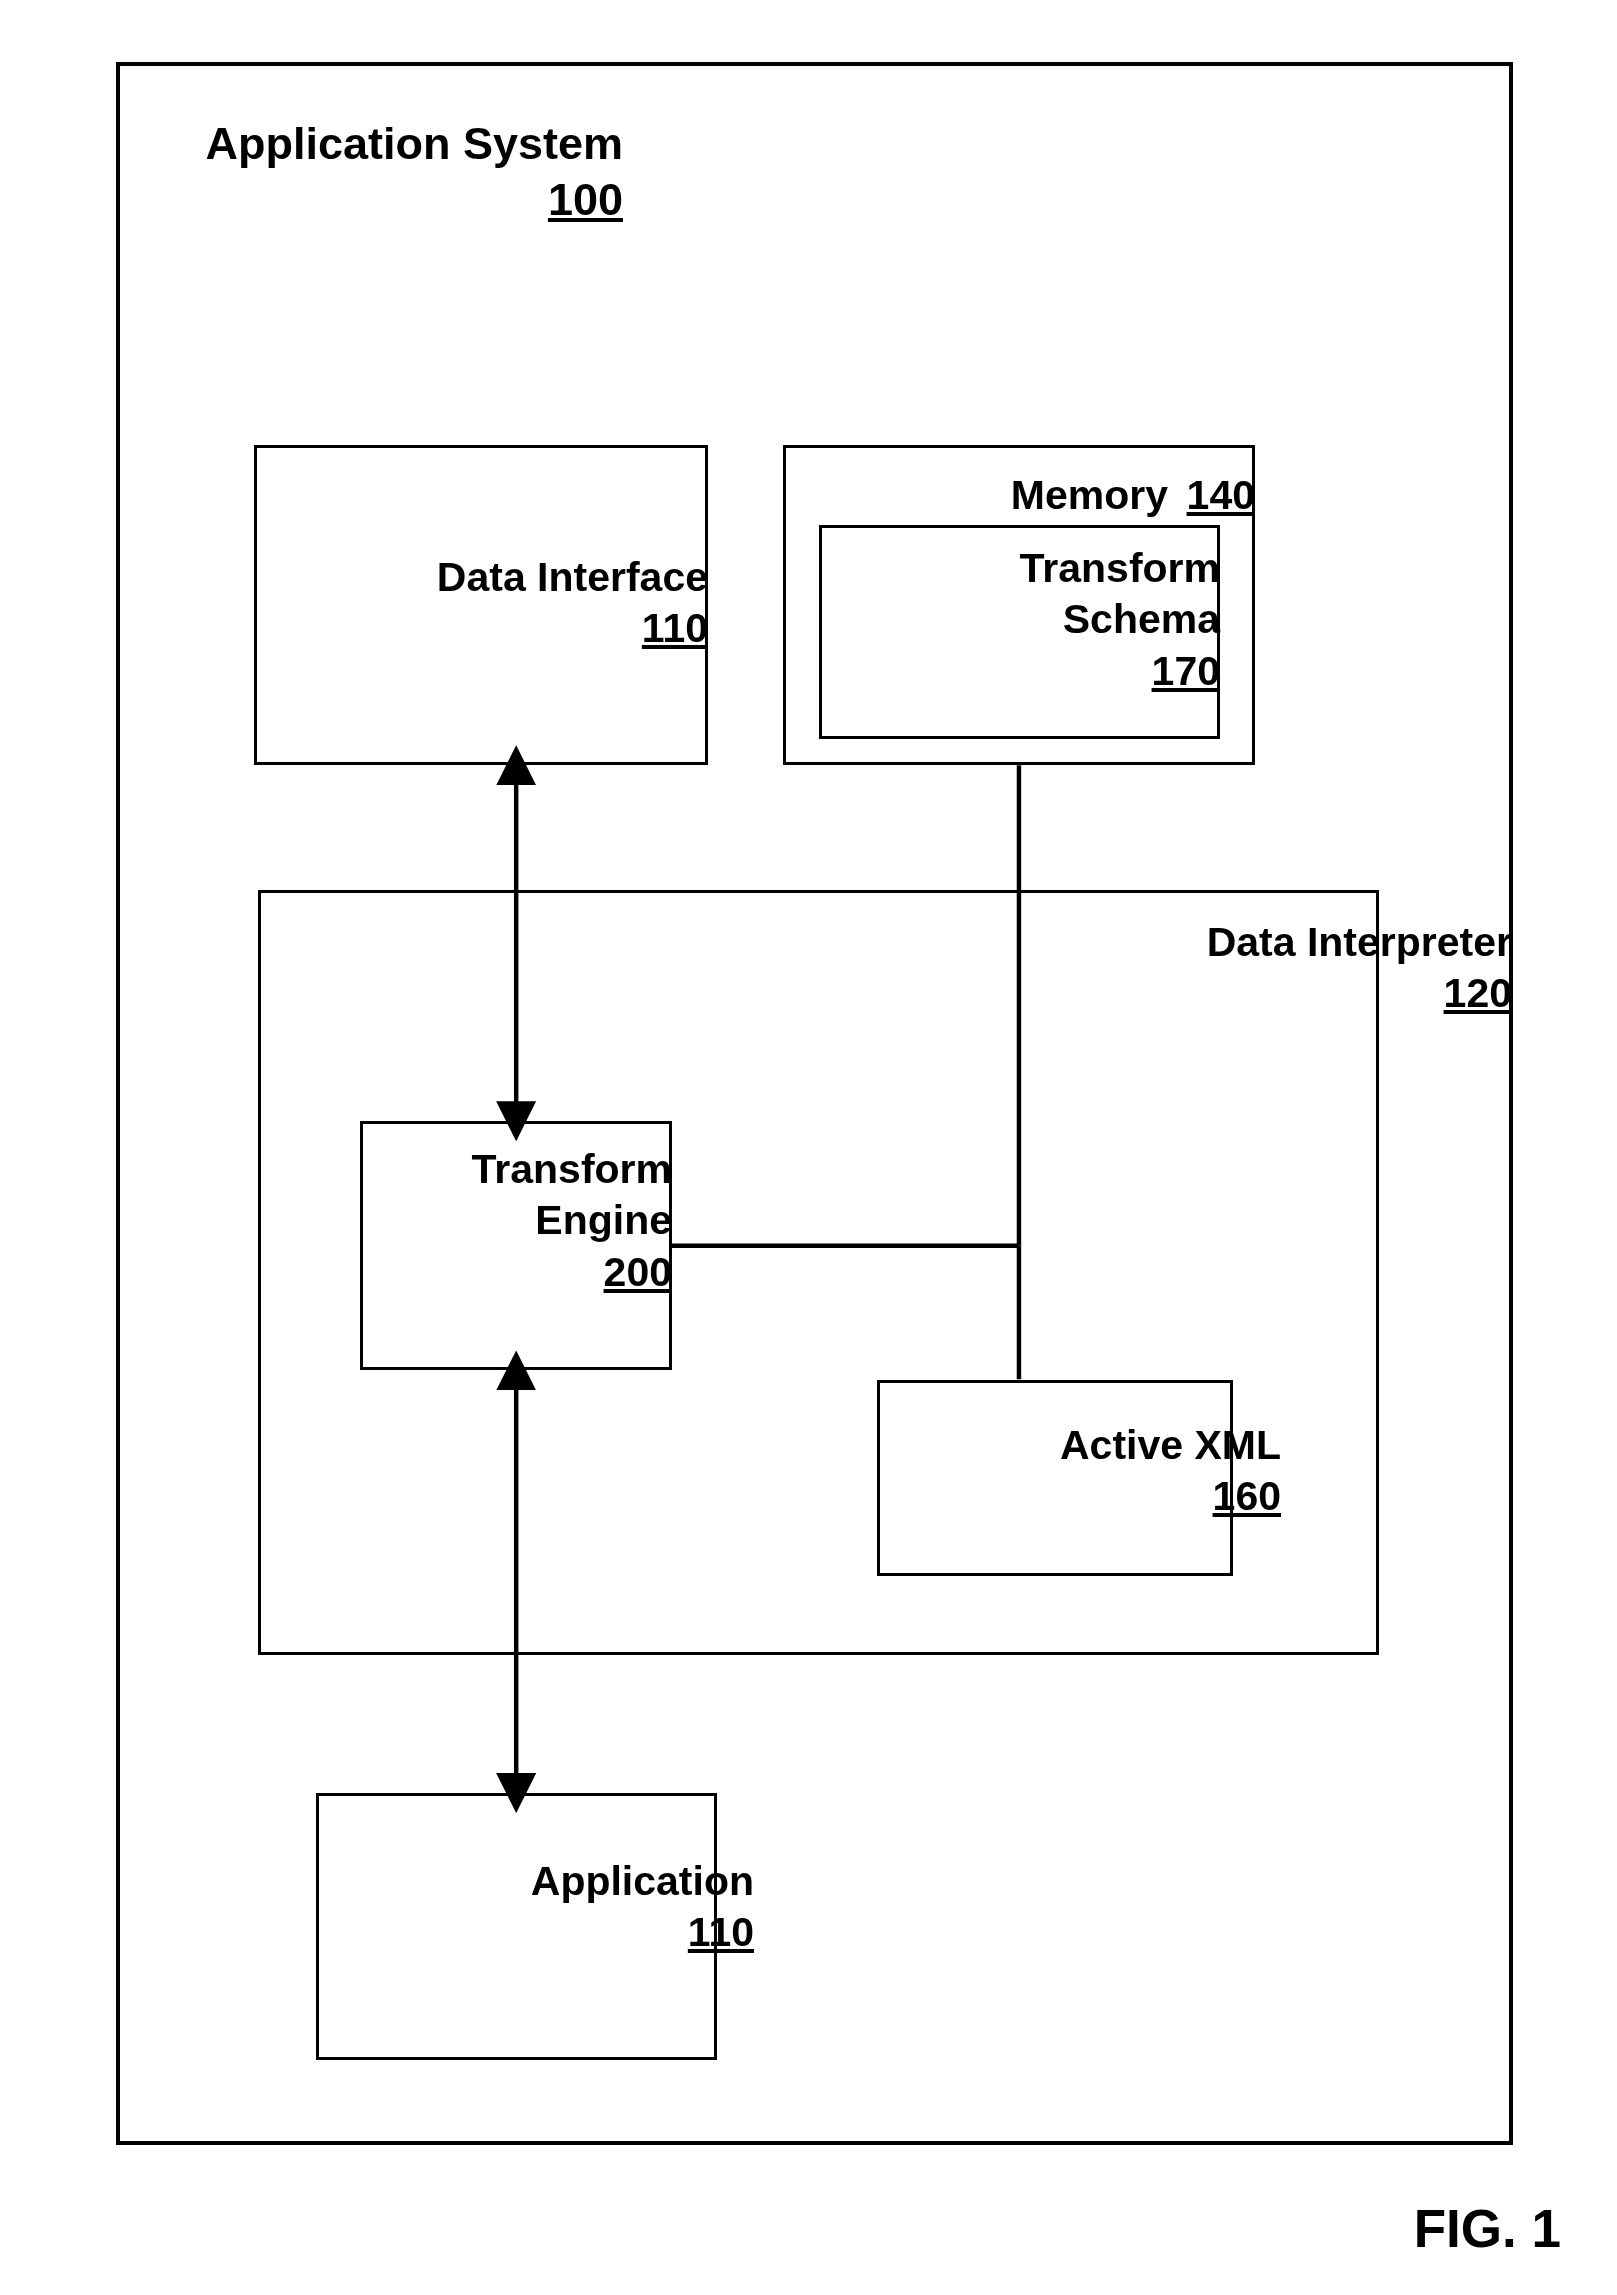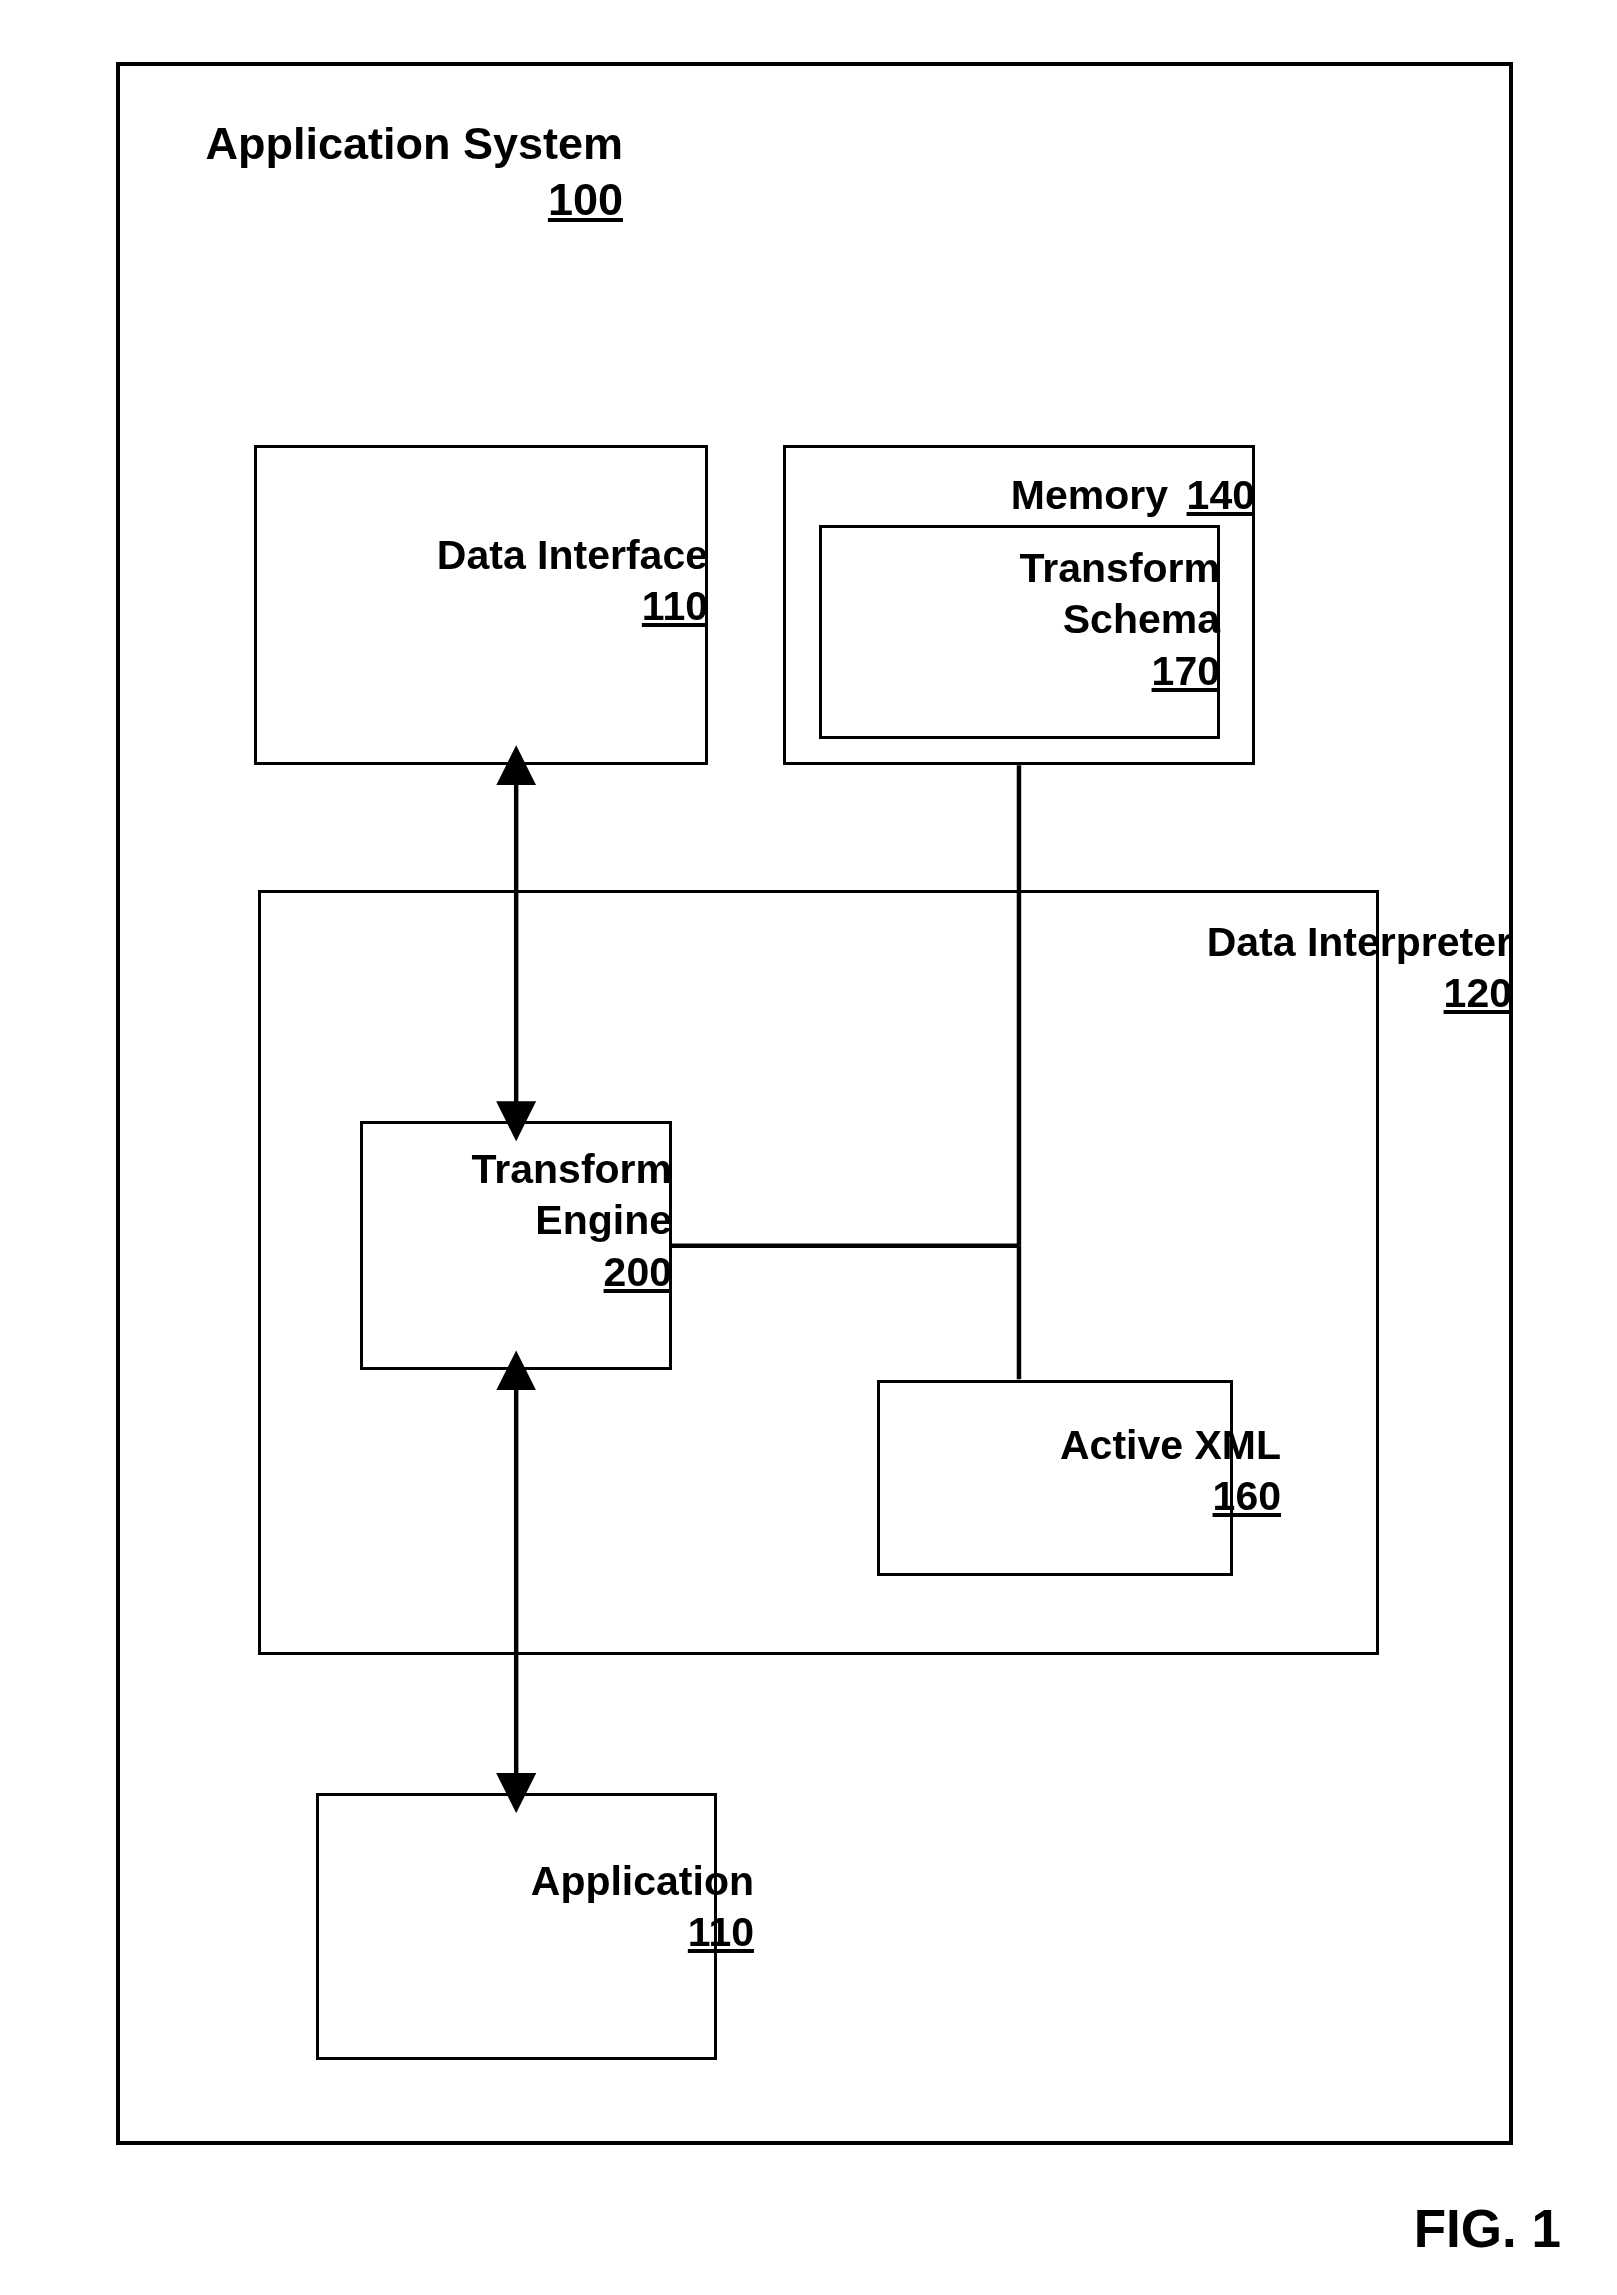--- a/index.html
+++ b/index.html
@@ -47,21 +47,21 @@
 <div class="page">
 
   <div class="box" style="left:116px; top:62px; width:1397px; height:2083px; border-width:4.5px;"></div>
 
   <div class="title-block t-main" style="left:160px; top:116px; width:463px;">
     <span>Application System</span><br>
     <span class="ref">100</span>
   </div>
 
   <div class="box" style="left:254px; top:445px; width:454px; height:320px;"></div>
-  <div class="title-block t-box" style="left:254px; top:530px; width:454px;">
+  <div class="title-block t-box" style="left:254px; top:552px; width:454px;">
     <span>Data Interface</span><br>
     <span class="ref">110</span>
   </div>
 
   <div class="box" style="left:783px; top:445px; width:472px; height:320px;"></div>
   <div class="title-block t-box" style="left:783px; top:463px; width:472px;margin-top:7px;">
     <span>Memory</span>
     <span class="ref" style="margin-left:7.1px;">140</span>
   </div>
 

